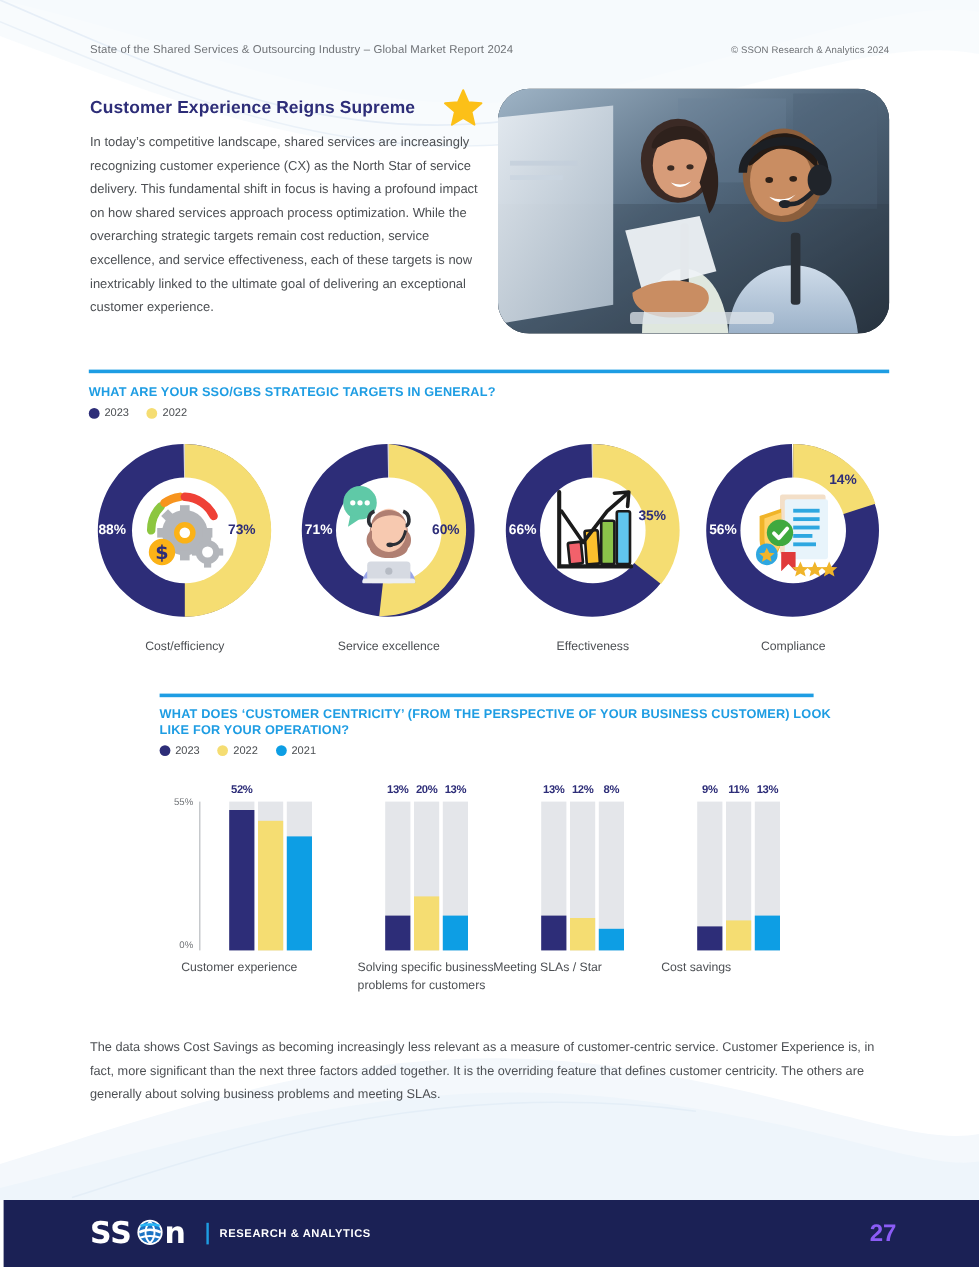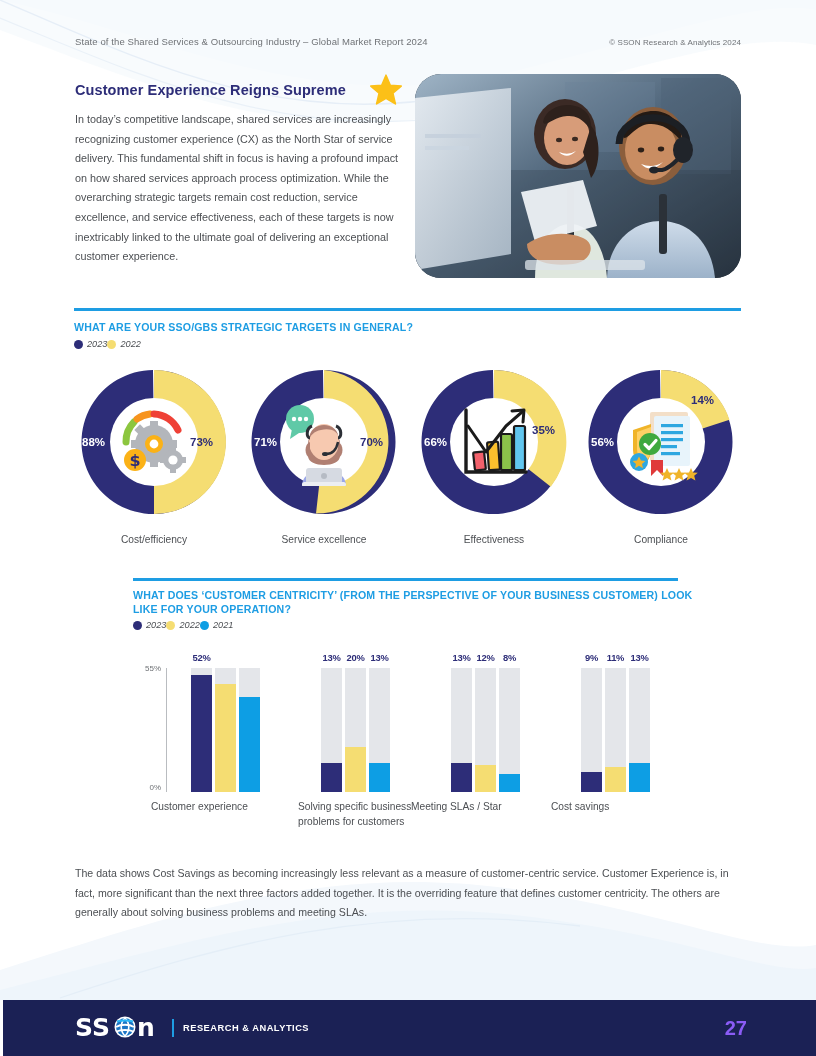--- a/index.html
+++ b/index.html
@@ -37,21 +37,21 @@
   
   .rule{position:absolute;height:3px;background:#1e9de3;}
   .rule-a{left:74px;top:308px;width:667px;}
   .rule-b{left:133px;top:578px;width:545px;}
 
   .sec-head{position:absolute;font-size:10.6px;font-weight:bold;
             color:#1e9de3;letter-spacing:.15px;line-height:13.6px;}
   .sec-a{left:74px;top:321px;width:667px;}
   .sec-b{left:133px;top:589px;width:560px;}
 
-  .legend{position:absolute;display:flex;align-items:flex-end;font-style:italic;}
+  .legend{position:absolute;display:flex;align-items:flex-end;gap:15px;}
   .leg-a{left:74px;top:339px;}
   .leg-b{left:133px;top:620px;}
   .leg-item{display:flex;align-items:center;gap:4px;}
   .dot{width:9px;height:9px;border-radius:50%;display:block;}
   .leg-txt{font-size:9.2px;color:#4c4f53;}
 
   
   .donuts{position:absolute;left:74px;top:362px;width:667px;height:190px;}
   .donut{position:absolute;width:160px;height:160px;}
   .donut svg{position:absolute;left:0;top:0;}
@@ -260,21 +260,21 @@
           <path d="M58,44 C56,54 50,56 46,56" stroke="#2b2f36" stroke-width="2.4" fill="none"></path>
           <ellipse cx="45" cy="56" rx="3" ry="2" fill="#2b2f36"></ellipse>
           <path d="M22,88 C22,66 66,66 66,88 Z" fill="#9aa6e8"></path>
           <path d="M30,88 C30,70 58,70 58,88 Z" fill="#f2f4f8"></path>
           <rect x="26" y="70" width="36" height="16" rx="3" fill="#d6dae2"></rect>
           <rect x="22" y="84" width="44" height="5" rx="2.5" fill="#eceef2"></rect>
           <circle cx="44" cy="78" r="3" fill="#b6bbc4"></circle>
         </svg>
       </div>
       <div class="pct left" style="left:10px;top:74px;">71%</div>
-      <div class="pct right" style="left:116px;top:74px;">70%</div>
+      <div class="pct right" style="left:116px;top:74px;">60%</div>
       <div class="dlabel">Service excellence</div>
     </div>
 
     <div class="donut" style="left:340px;">
       <svg width="160" height="160" viewBox="0 0 160 160" xmlns="http://www.w3.org/2000/svg">
         <path d="M80,80 L80,8 A72,72 0 1,1 79,8 Z" fill="#2d2d78"></path>
         <path d="M80,80 L80,8 A72,72 0 0,1 136.8,124.7 Z" fill="#f5dd72"></path>
         <circle cx="80" cy="80" r="44" fill="#fff"></circle>
       </svg>
       <div class="ico">

